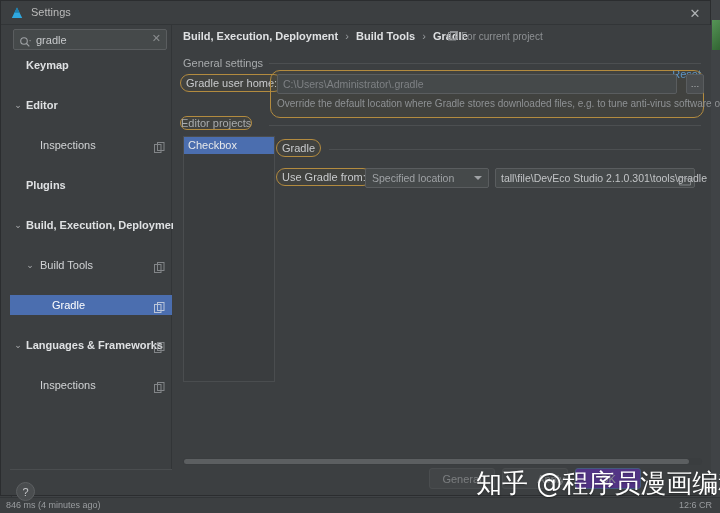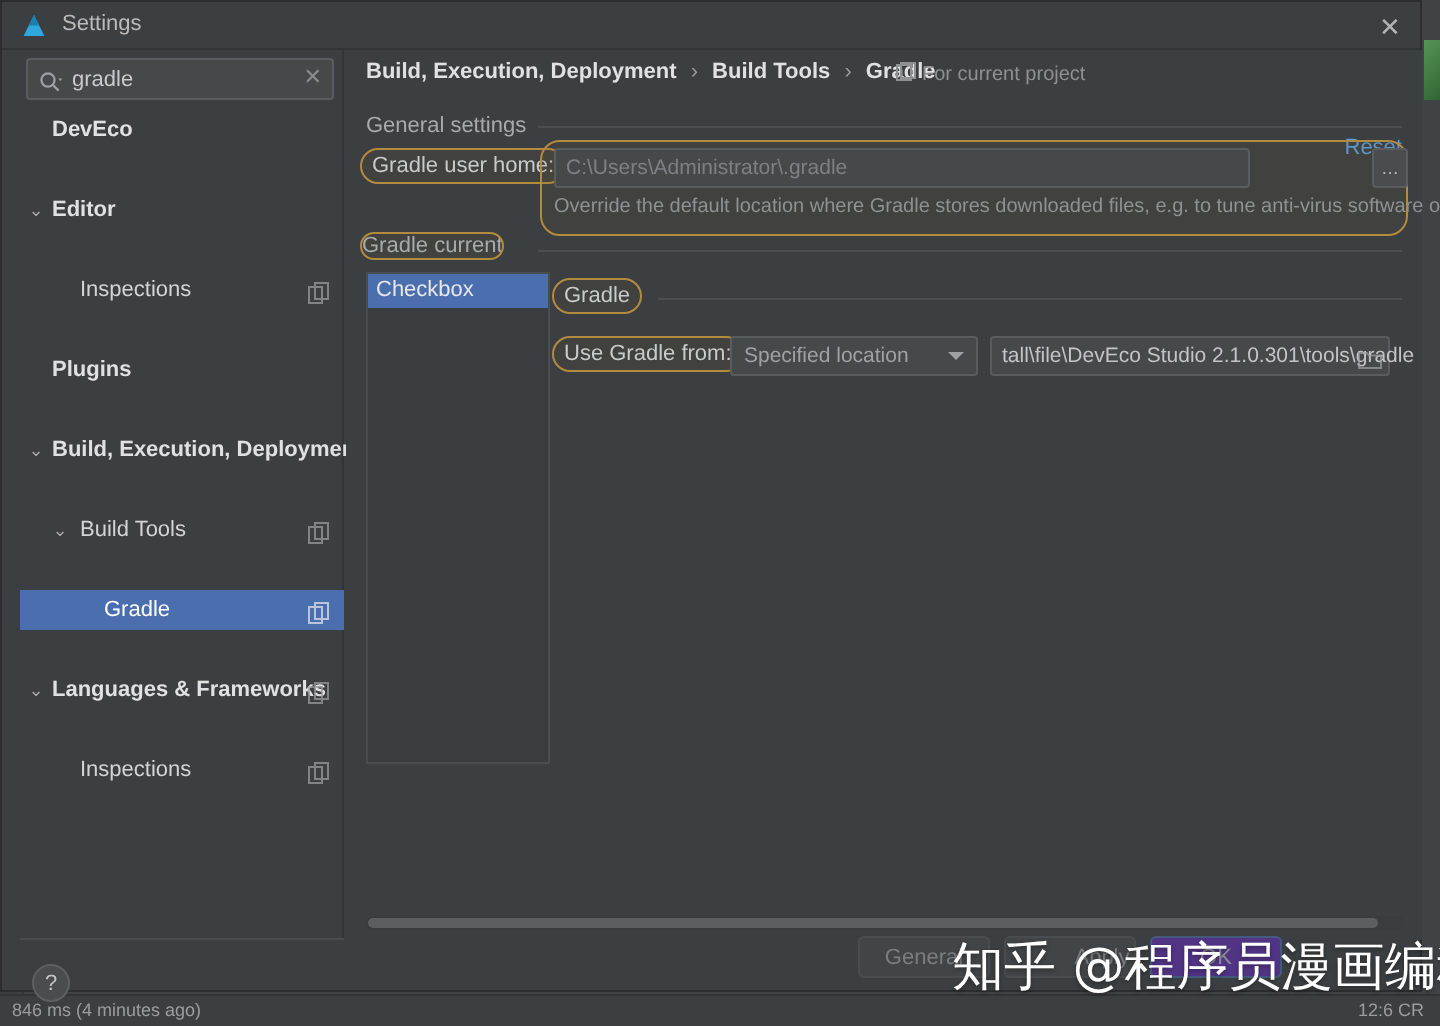--- a/index.html
+++ b/index.html
@@ -299,21 +299,21 @@
           </svg>
         </span>
         <span class="sval">gradle</span>
         <span class="clear-x">✕</span>
       </div>
 
       <div class="tree">
 
         <div class="tree-item bold" style="top:0px">
           <span class="arrow" style="left:2px"></span>
-          <span class="label" style="left:16px">DevEco</span>
+          <span class="label" style="left:16px">Keymap</span>
         </div>
 
         <div class="tree-item bold" style="top:20px">
           <span class="arrow" style="left:2px">⌄</span>
           <span class="label" style="left:16px">Editor</span>
         </div>
 
         <div class="tree-item" style="top:40px">
           <span class="label" style="left:30px">Inspections</span>
           <span class="rowicon">
@@ -402,28 +402,28 @@
 
       <div class="reset-link">Reset</div>
 
       <div class="section-label" style="left:10px; top:32px;">General settings</div>
       <div class="section-rule" style="left:96px; top:38px; width:432px;"></div>
 
       <div class="field-label hl" style="left:8px; top:50px;">Gradle user home:</div>
 
       <div class="hl" style="position:absolute; left:98px; top:46px; width:432px; height:46px;"></div>
 
-      <div class="textfield" style="left:104px; top:49px; width:348px;text-decoration:underline;">
+      <div class="textfield" style="left:104px; top:49px; width:400px;text-decoration:underline;">
         <span class="val">C:\Users\Administrator\.gradle</span>
       </div>
       <div class="browse-btn" style="left:513px; top:49px;">…</div>
 
       <div class="hinttext" style="left:104px; top:73px;">Override the default location where Gradle stores downloaded files, e.g. to tune anti-virus software on Windows</div>
 
-      <div class="section-label hl" style="left:8px; top:92px;">Gradle current</div>
+      <div class="section-label hl" style="left:8px; top:92px;">Editor projects</div>
       <div class="section-rule" style="left:96px; top:100px; width:432px;"></div>
 
       <div class="subpanel">
         <div class="subpanel-item">Checkbox</div>
       </div>
 
       <div class="rightpanel">
 
         <div class="field-label hl" style="left:0px; top:4px;">Gradle</div>
         <div class="section-rule" style="left:52px; top:13px; width:372px;"></div>

